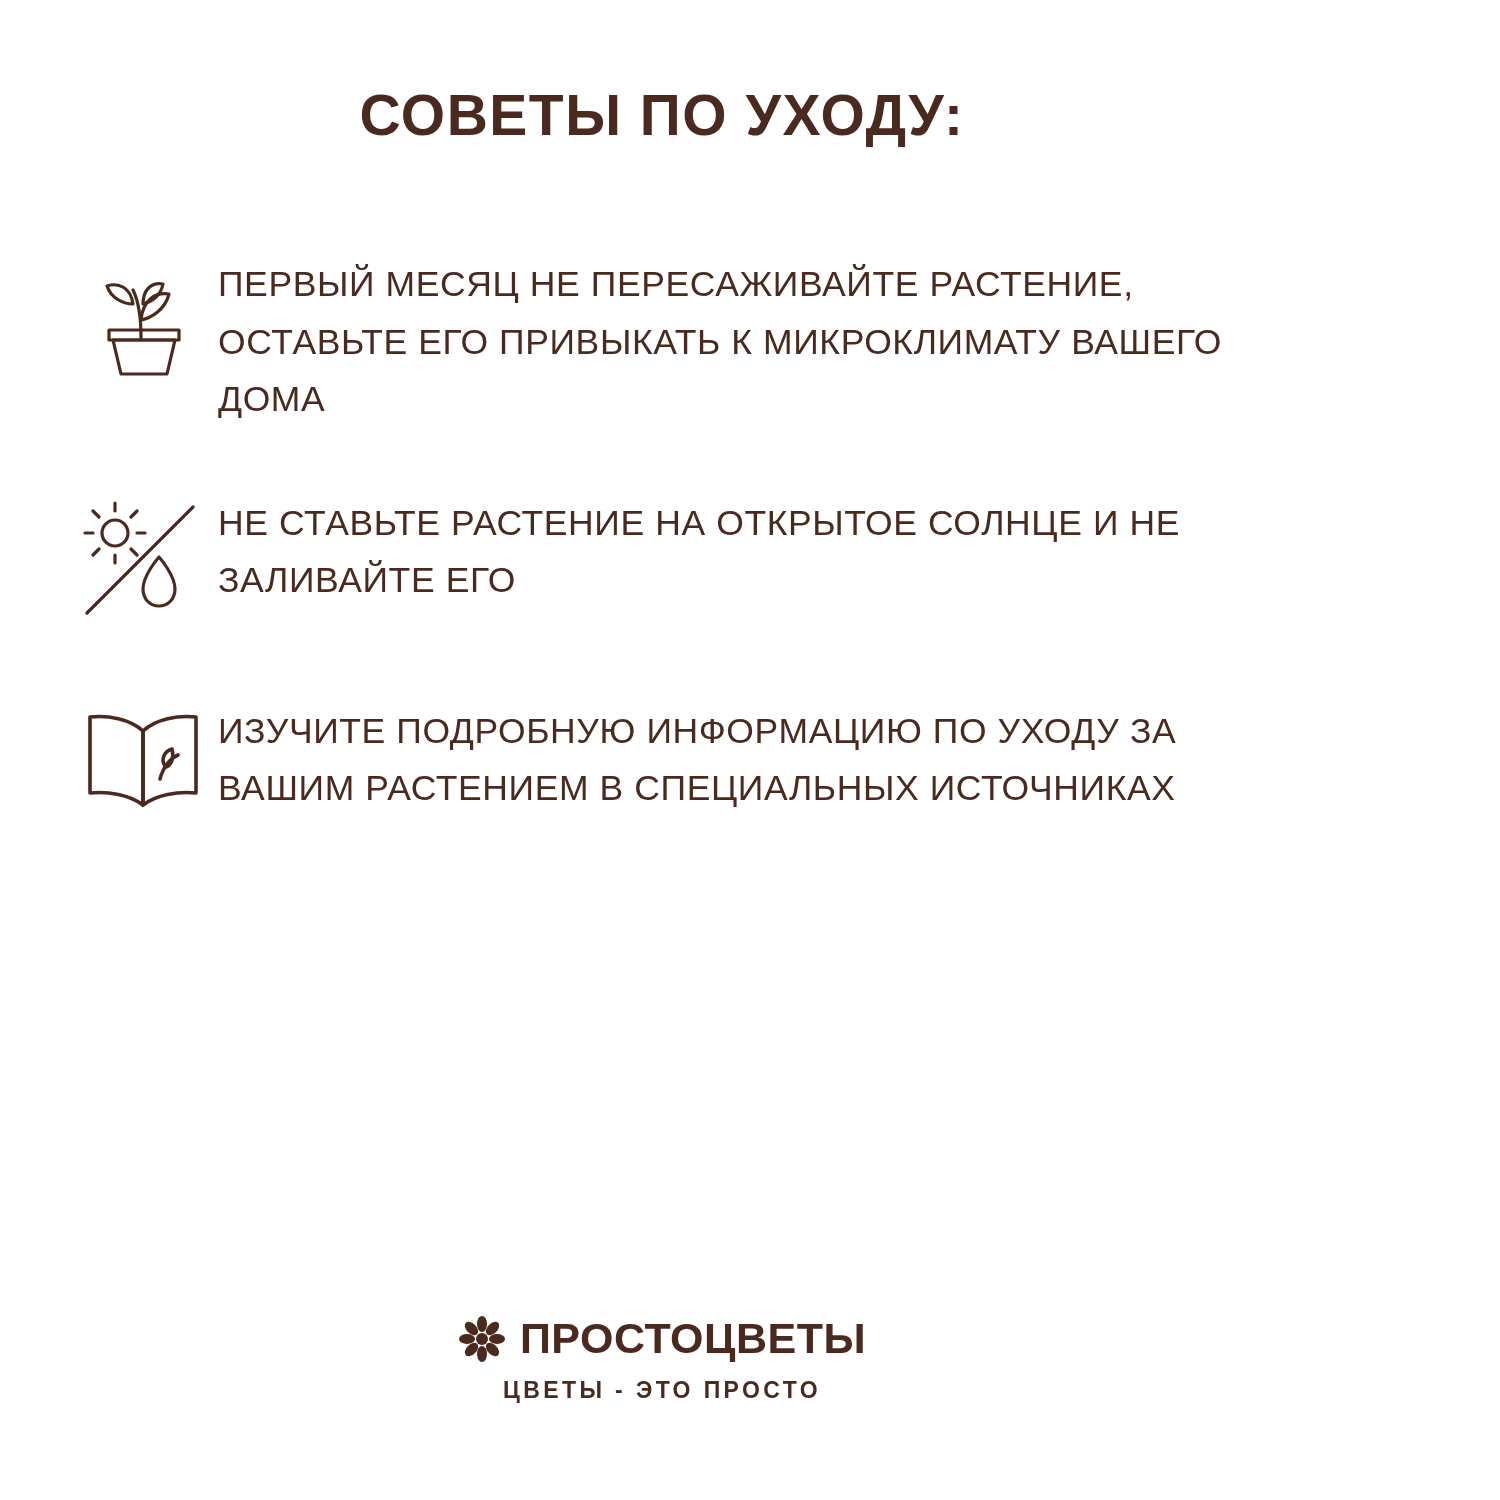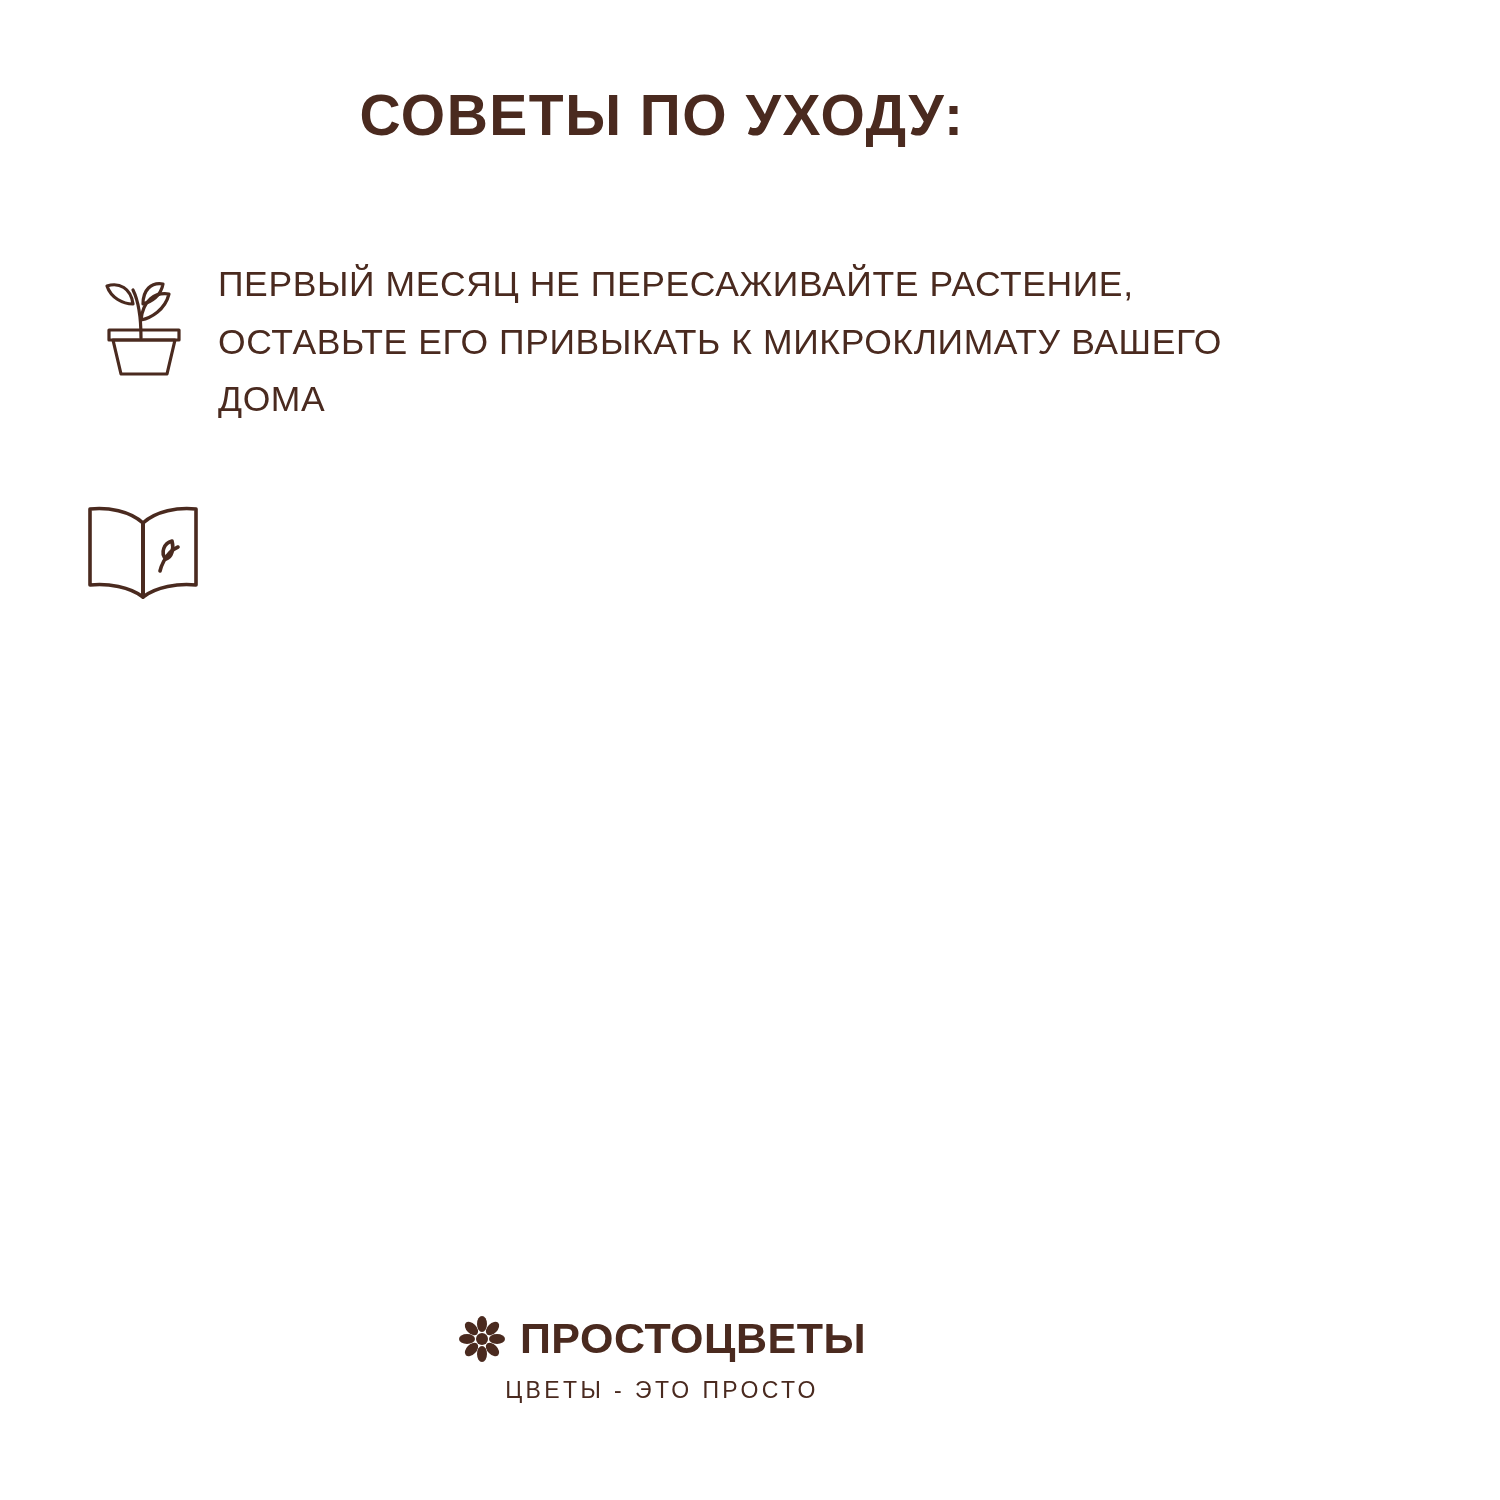--- a/index.html
+++ b/index.html
@@ -79,21 +79,21 @@
     font-size: 43px;
     font-weight: bold;
     letter-spacing: 0.5px;
     color: #4a2a1f;
   }
   .brand-tagline {
     margin-top: 14px;
     font-size: 23px;
     letter-spacing: 3.4px;
     color: #4a2a1f;
-    font-weight: normal;
+    font-weight: bold;
   }
   svg { display: block; }
 </style>
 </head>
 <body>
 
 <div class="page">
 
   <h1 class="title">СОВЕТЫ ПО УХОДУ:</h1>
 
@@ -106,31 +106,43 @@
           <path d="M52 60 C62 58 76 50 80 34 C66 32 54 40 52 60 Z"></path>
           <path d="M44 44 C34 44 22 38 18 26 C30 22 42 28 44 44 Z"></path>
           <path d="M54 44 C62 42 72 36 74 24 C62 22 54 30 54 44 Z"></path>
           <path d="M24 80 H86 L78 114 H32 Z"></path>
           <path d="M20 70 H90 V80 H20 Z"></path>
         </svg>
       </div>
       <div class="tip-text">ПЕРВЫЙ МЕСЯЦ НЕ ПЕРЕСАЖИВАЙТЕ РАСТЕНИЕ, ОСТАВЬТЕ ЕГО ПРИВЫКАТЬ К МИКРОКЛИМАТУ ВАШЕГО ДОМА</div>
     </div>
 
+    <div class="tip tip-2">
+      <div class="tip-icon">
+        <svg width="124" height="118" viewBox="0 0 124 118" fill="none" stroke="#4a2a1f" stroke-width="3.2" stroke-linecap="round" stroke-linejoin="round">
+          <circle cx="34" cy="32" r="13"></circle>
+          <path d="M34 10 V2 M34 62 V54 M12 32 H4 M64 32 H56 M18 16 L12 10 M50 48 L56 54 M50 16 L56 10 M18 48 L12 54"></path>
+          <path d="M78 56 C78 56 62 74 62 88 C62 98 69 105 78 105 C87 105 94 98 94 88 C94 74 78 56 78 56 Z"></path>
+          <path d="M6 112 L112 6"></path>
+        </svg>
+      </div>
+      <div class="tip-text">НЕ СТАВЬТЕ РАСТЕНИЕ НА ОТКРЫТОЕ СОЛНЦЕ И НЕ ЗАЛИВАЙТЕ ЕГО</div>
+    </div>
 
     <div class="tip tip-3">
       <div class="tip-icon">
         <svg width="126" height="108" viewBox="0 0 126 108" fill="none" stroke="#4a2a1f" stroke-width="3.6" stroke-linecap="round" stroke-linejoin="round">
           <path d="M63 24 C50 12 28 8 10 10 V86 C28 84 50 88 63 98 Z"></path>
           <path d="M63 24 C76 12 98 8 116 10 V86 C98 84 76 88 63 98 Z"></path>
           <path d="M63 24 V98"></path>
           <path d="M80 72 C80 72 84 54 98 48"></path>
           <path d="M86 60 C80 54 84 44 92 42 C94 50 92 58 86 60 Z"></path>
         </svg>
       </div>
+      <div class="tip-text">ИЗУЧИТЕ ПОДРОБНУЮ ИНФОРМАЦИЮ ПО УХОДУ ЗА ВАШИМ РАСТЕНИЕМ В СПЕЦИАЛЬНЫХ ИСТОЧНИКАХ</div>
     </div>
 
 
   </div>
 
   <div class="footer">
     <div class="brand-row">
       <span>
         <svg width="48" height="48" viewBox="0 0 48 48" fill="#4a2a1f">
           <circle cx="24" cy="24" r="6"></circle>

